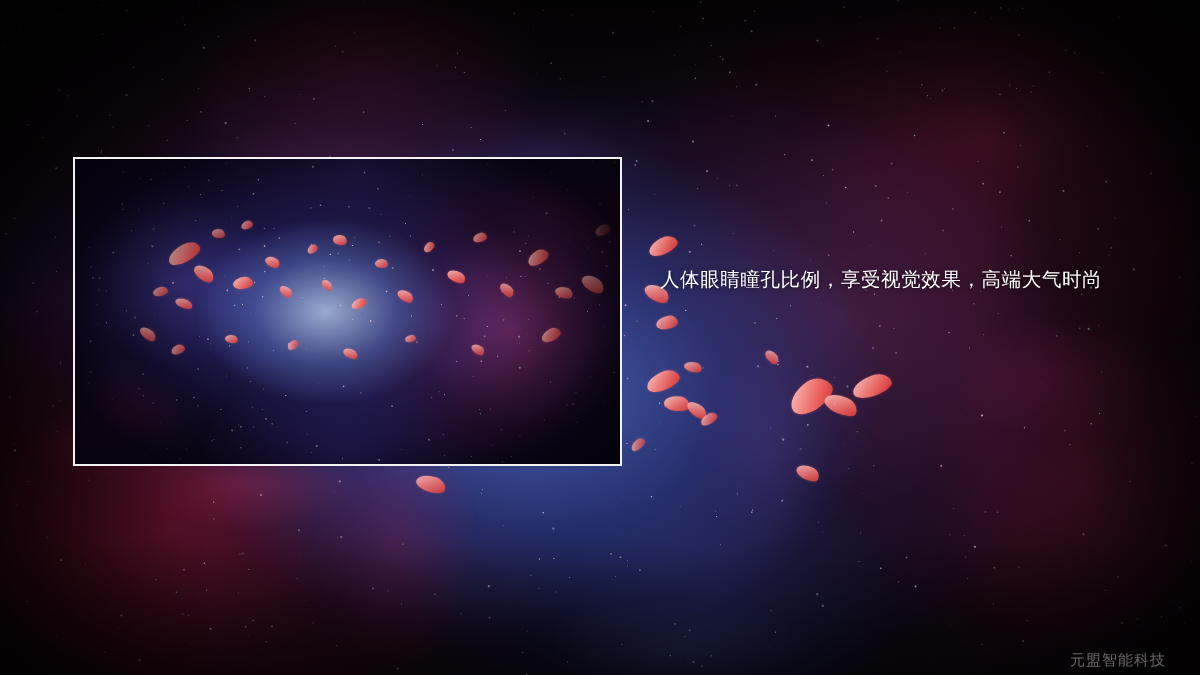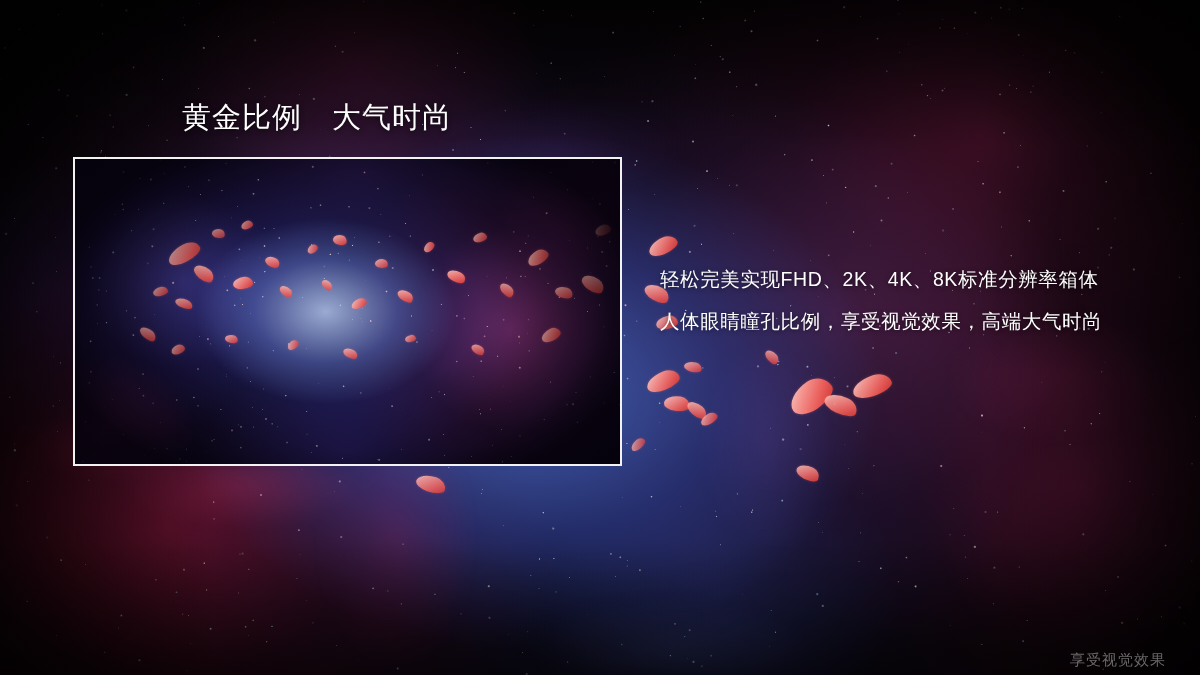--- a/index.html
+++ b/index.html
@@ -203,22 +203,20 @@
         <div class="petal" style="left: 268px; top: 190px; width: 15px; height: 9px; opacity: 0.82; transform: rotate(28deg);"></div>
         <div class="petal" style="left: 330px; top: 176px; width: 11px; height: 7px; opacity: 0.78; transform: rotate(-8deg);"></div>
         <div class="petal" style="left: 396px; top: 186px; width: 14px; height: 9px; opacity: 0.8; transform: rotate(36deg);"></div>
         <div class="petal" style="left: 466px; top: 170px; width: 20px; height: 12px; opacity: 0.88; transform: rotate(-26deg);"></div>
         <div class="petal" style="left: 506px; top: 118px; width: 24px; height: 14px; opacity: 0.9; transform: rotate(34deg);"></div>
         <div class="petal" style="left: 520px; top: 66px; width: 16px; height: 10px; opacity: 0.84; transform: rotate(-18deg);"></div>
       </div>
     <div id="preview-vignette"></div>
   </div>
 
-  <div id="title">黄金比例　大气时尚</div>
 
   <div id="body-text">
-    <div class="line">轻松完美实现FHD、2K、4K、8K标准分辨率箱体</div>
     <div class="line">人体眼睛瞳孔比例，享受视觉效果，高端大气时尚</div>
   </div>
 
-  <div id="watermark">享受视觉效果</div>
+  <div id="watermark">元盟智能科技</div>
 
 </div>
 
 </body></html>

